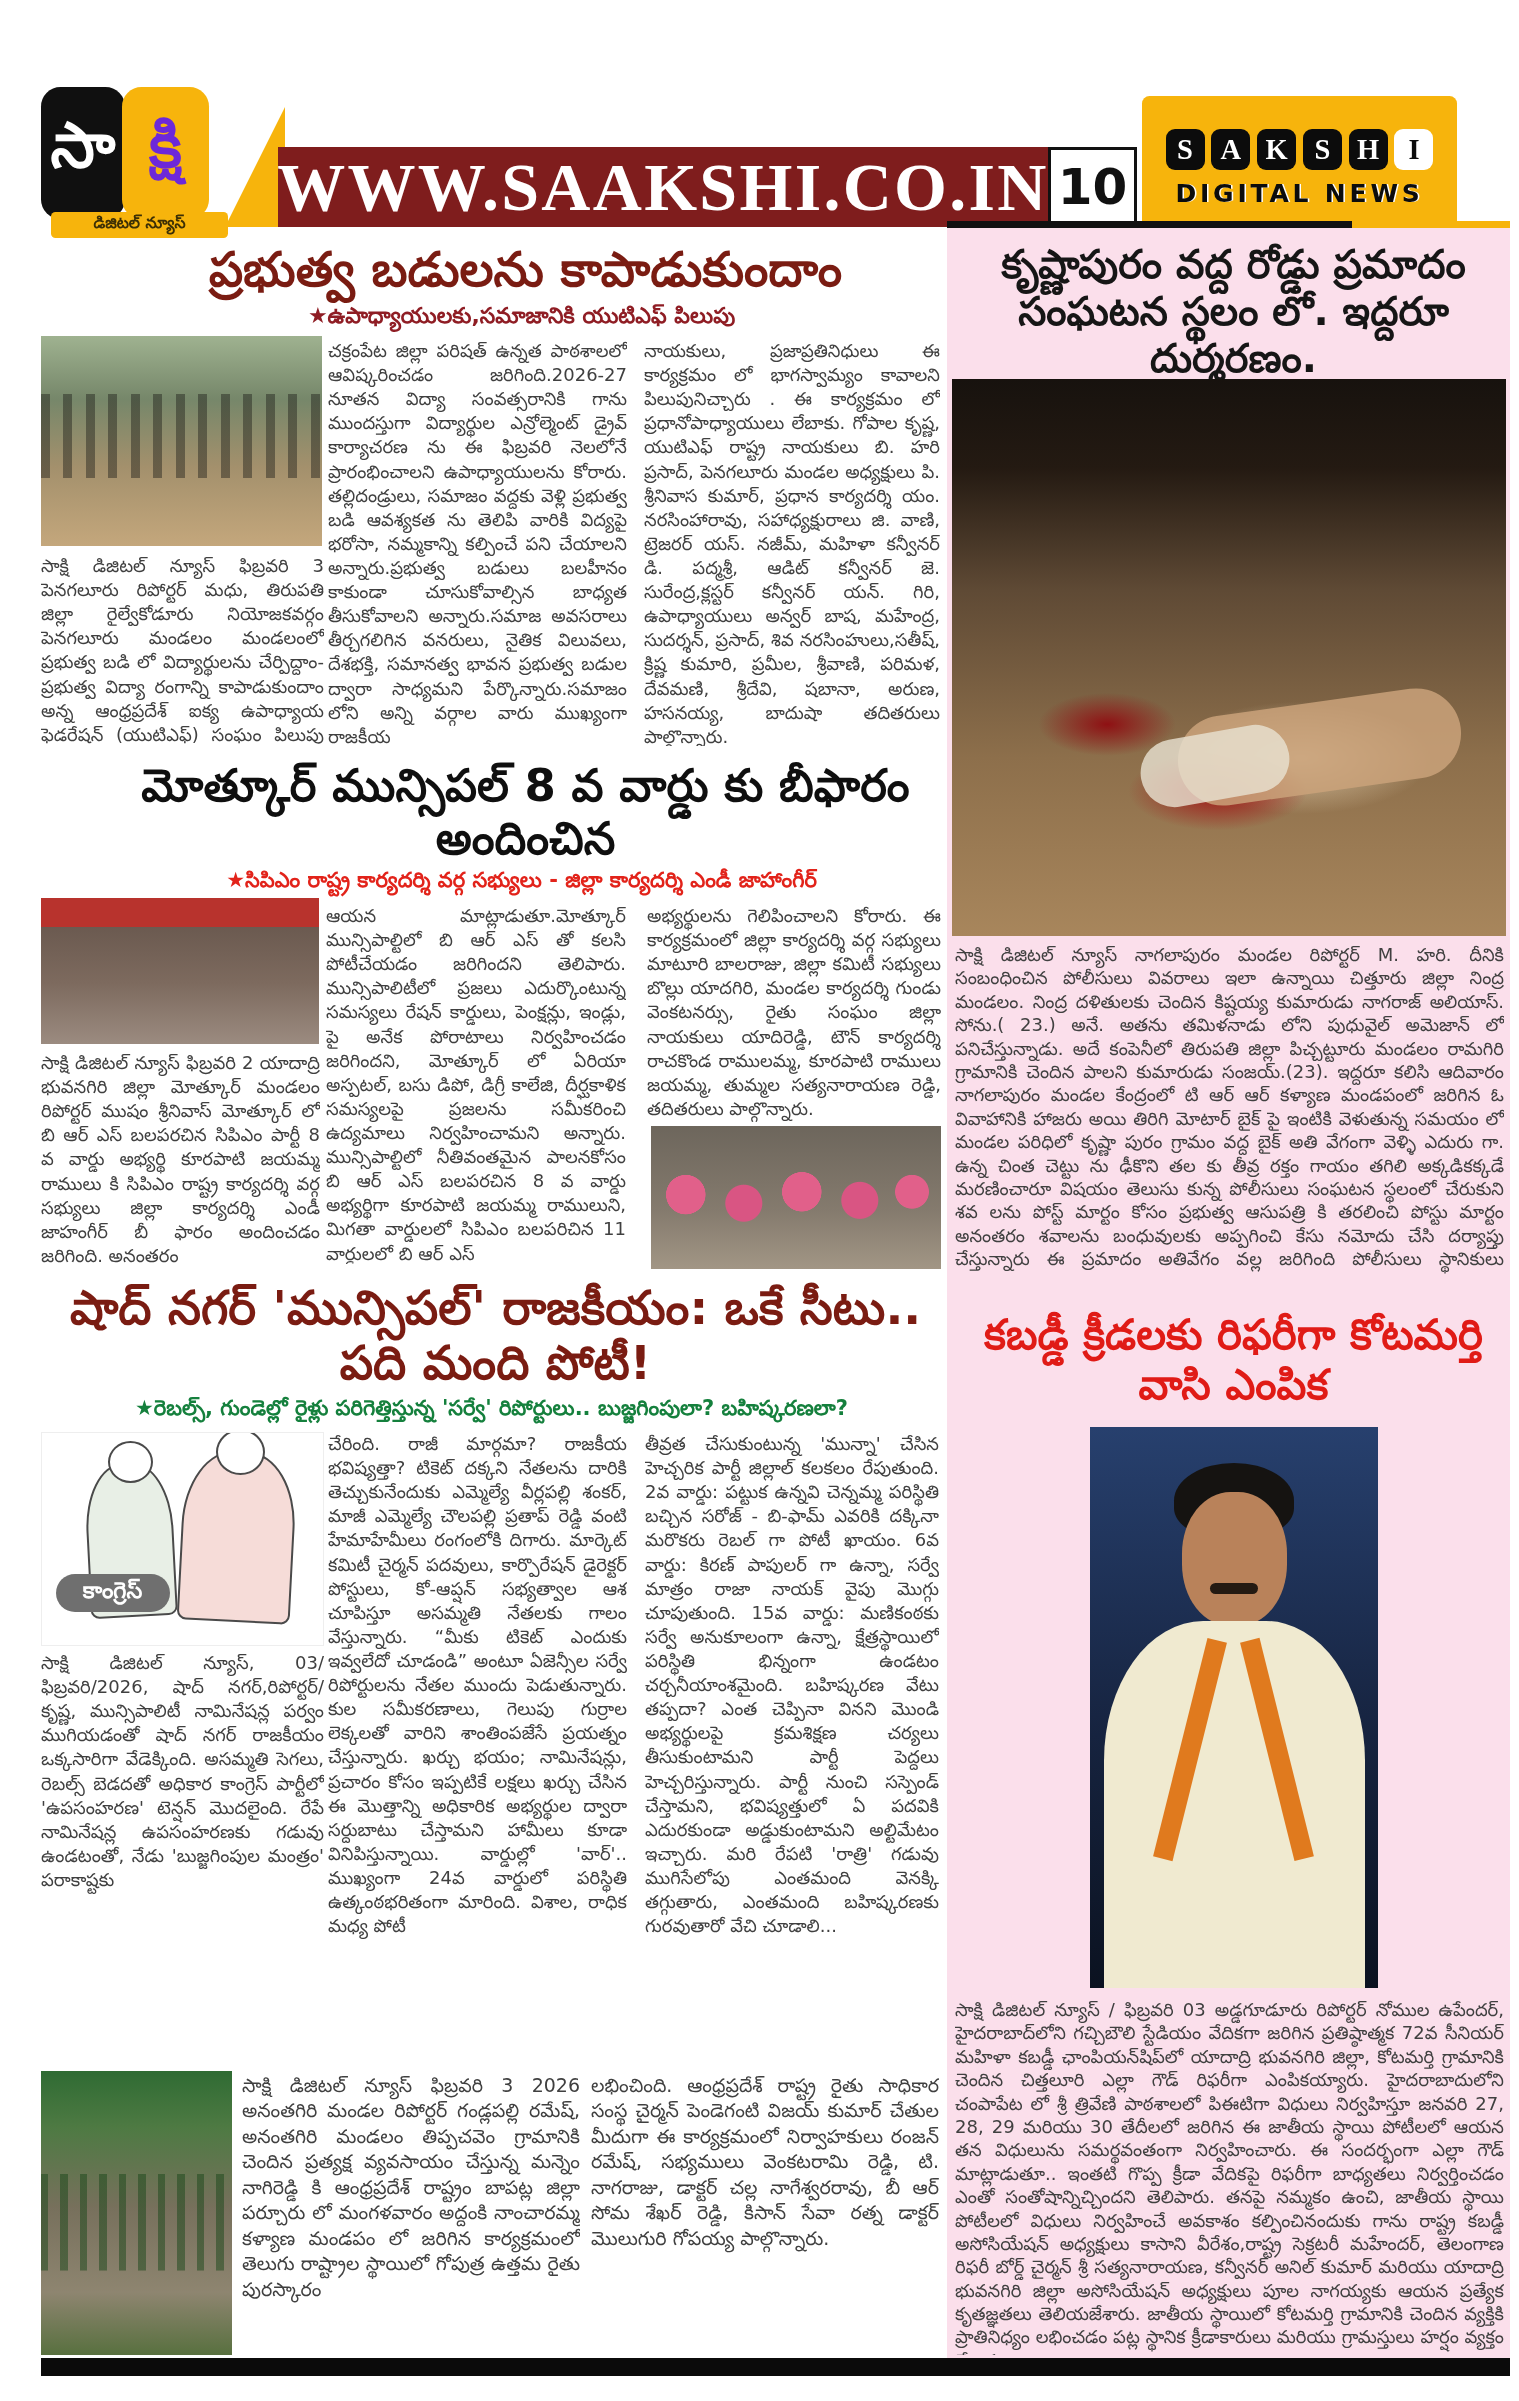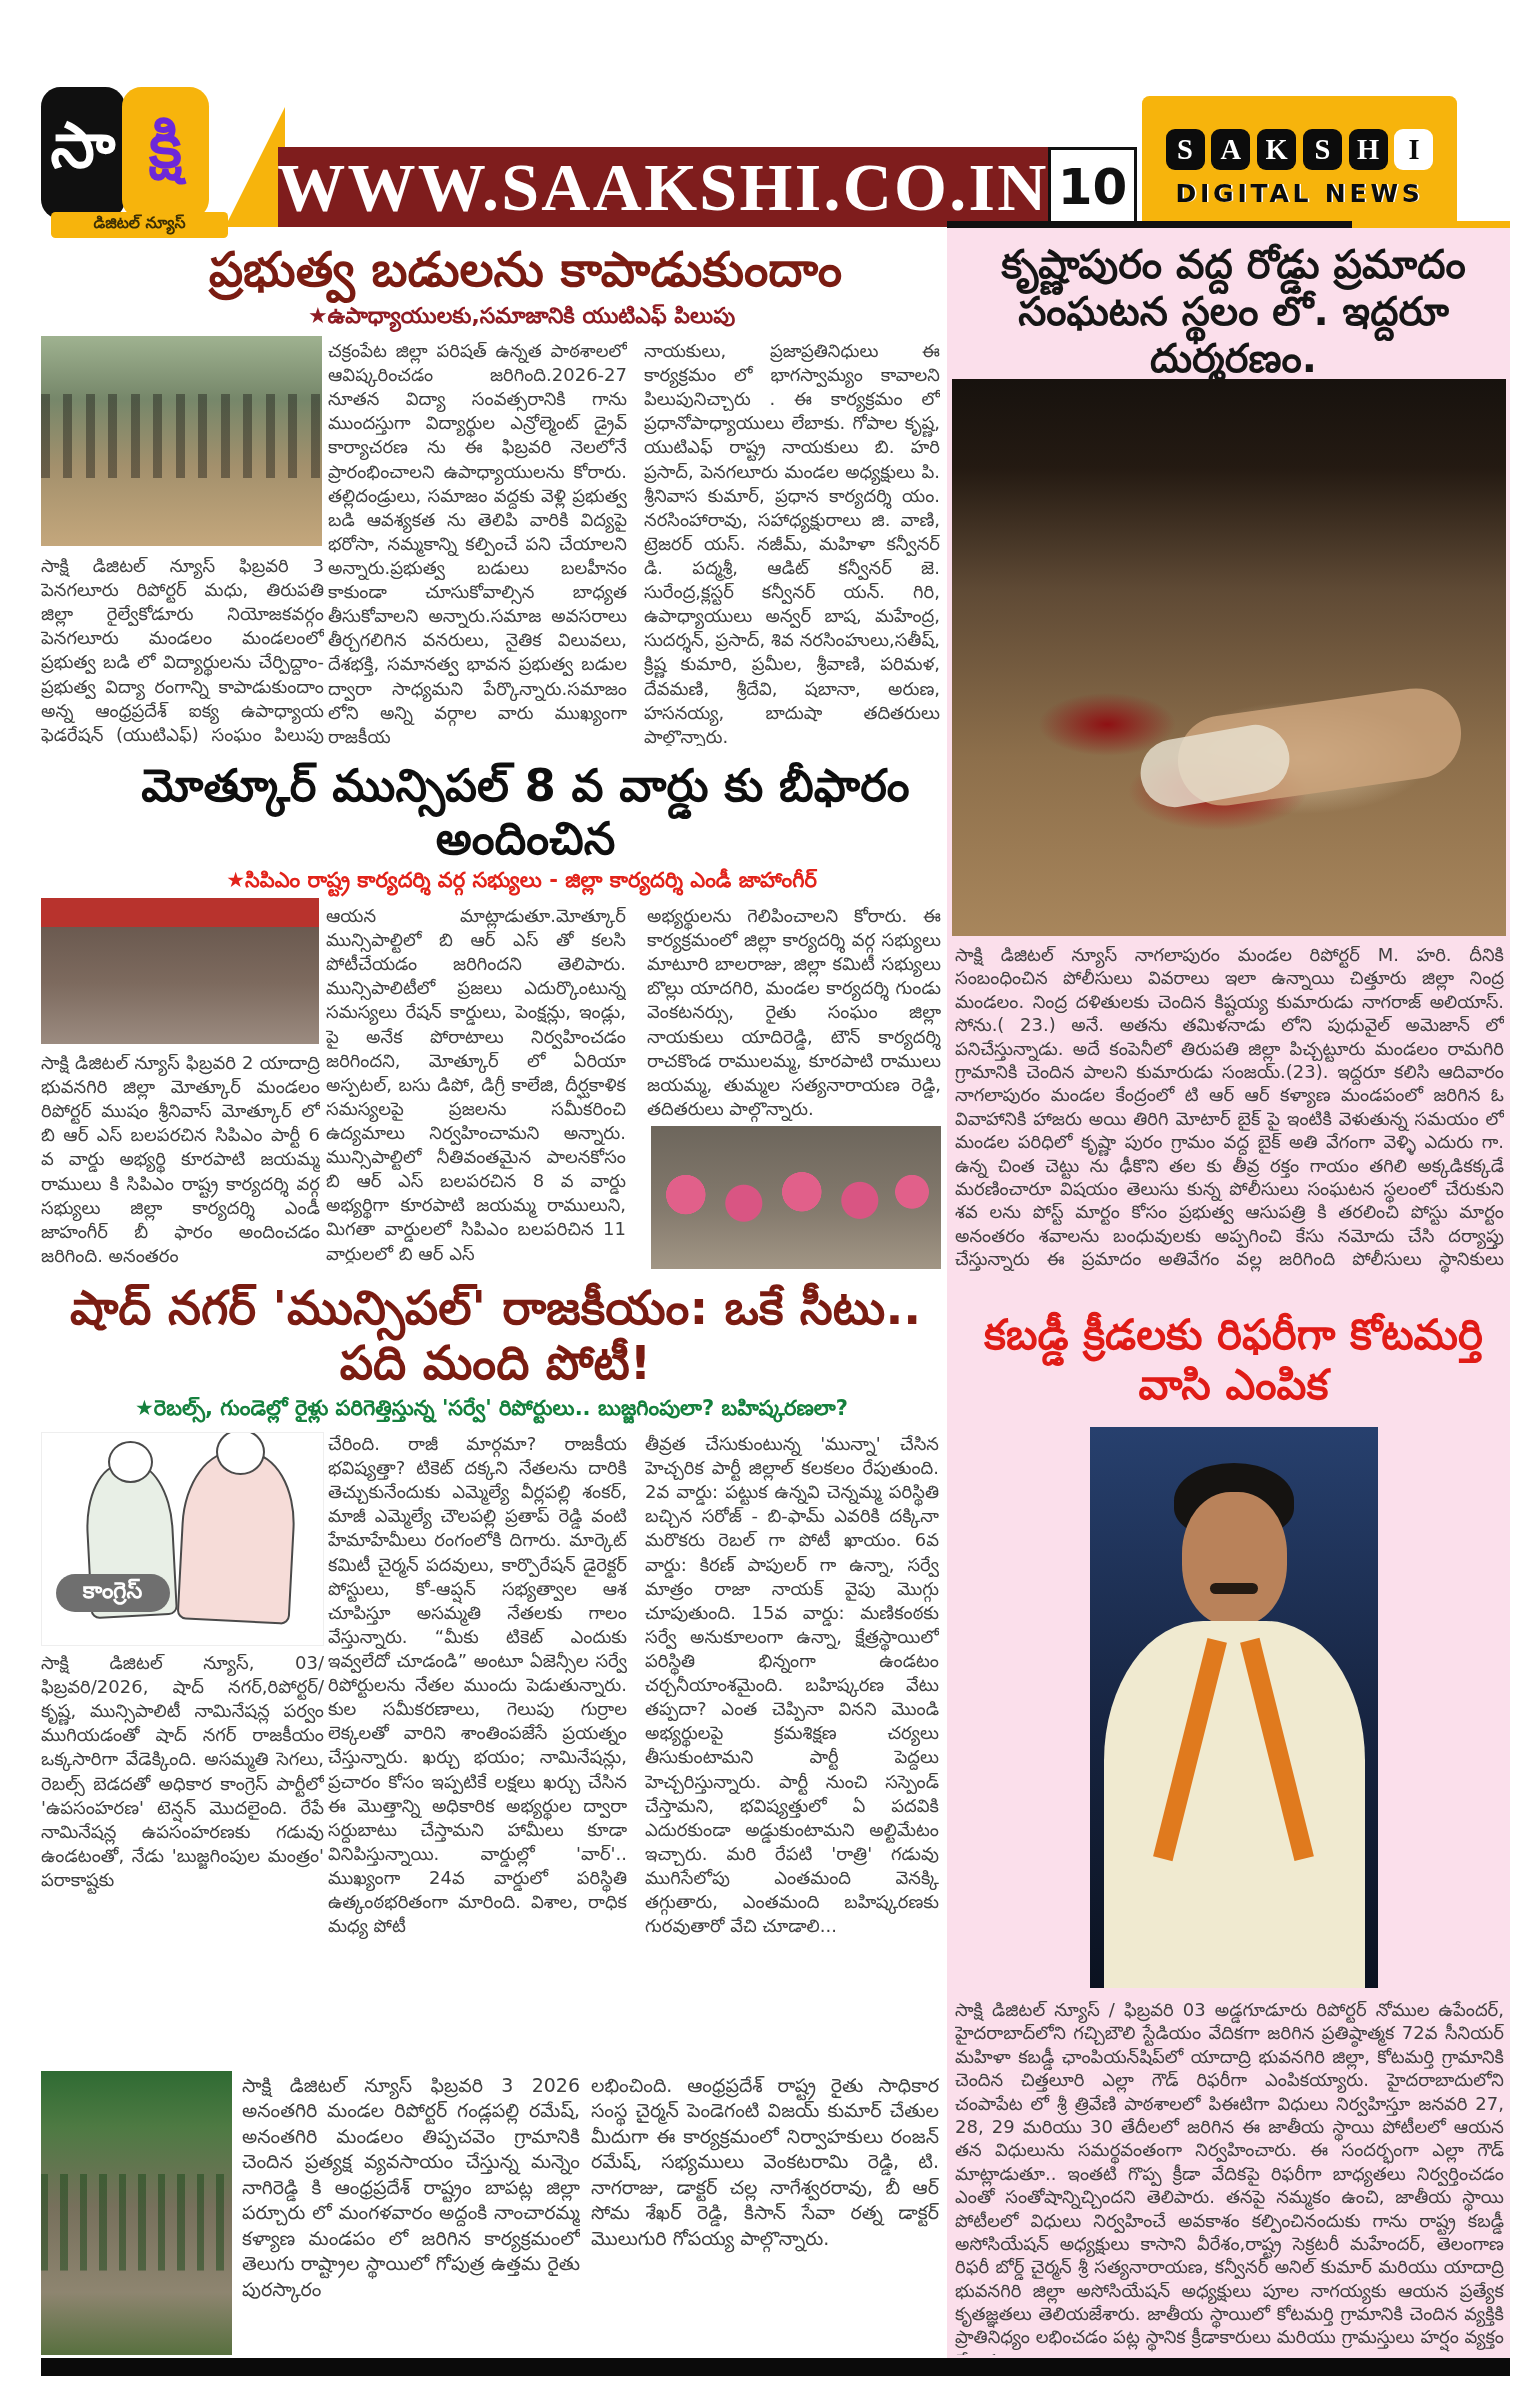--- a/index.html
+++ b/index.html
@@ -117,21 +117,21 @@
   <div class="col" style="left:41px;top:554px;width:283px;height:192px;">సాక్షి డిజిటల్ న్యూస్ ఫిబ్రవరి 3 పెనగలూరు రిపోర్టర్ మధు, తిరుపతి జిల్లా రైల్వేకోడూరు నియోజకవర్గం పెనగలూరు మండలం మండలంలో ప్రభుత్వ బడి లో విద్యార్థులను చేర్పిద్దాం- ప్రభుత్వ విద్యా రంగాన్ని కాపాడుకుందాం అన్న ఆంధ్రప్రదేశ్ ఐక్య ఉపాధ్యాయ ఫెడరేషన్ (యుటిఎఫ్) సంఘం పిలుపు మేరకు ఉపాధ్యాయులను కార్యోన్ముఖులను చేయుటకు కరపత్రాలు, పోస్టర్స్ ను పెనగలూరు మండలం</div>
   <div class="col" style="left:328px;top:339px;width:299px;height:407px;">చక్రంపేట జిల్లా పరిషత్ ఉన్నత పాఠశాలలో ఆవిష్కరించడం జరిగింది.2026-27 నూతన విద్యా సంవత్సరానికి గాను ముందస్తుగా విద్యార్థుల ఎన్రోల్మెంట్ డ్రైవ్ కార్యాచరణ ను ఈ ఫిబ్రవరి నెలలోనే ప్రారంభించాలని ఉపాధ్యాయులను కోరారు. తల్లిదండ్రులు, సమాజం వద్దకు వెళ్లి ప్రభుత్వ బడి ఆవశ్యకత ను తెలిపి వారికి విద్యపై భరోసా, నమ్మకాన్ని కల్పించే పని చేయాలని అన్నారు.ప్రభుత్వ బడులు బలహీనం కాకుండా చూసుకోవాల్సిన బాధ్యత తీసుకోవాలని అన్నారు.సమాజ అవసరాలు తీర్చగలిగిన వనరులు, నైతిక విలువలు, దేశభక్తి, సమానత్వ భావన ప్రభుత్వ బడుల ద్వారా సాధ్యమని పేర్కొన్నారు.సమాజం లోని అన్ని వర్గాల వారు ముఖ్యంగా రాజకీయ</div>
   <div class="col" style="left:644px;top:339px;width:296px;height:407px;">నాయకులు, ప్రజాప్రతినిధులు ఈ కార్యక్రమం లో భాగస్వామ్యం కావాలని పిలుపునిచ్చారు . ఈ కార్యక్రమం లో ప్రధానోపాధ్యాయులు లేబాకు. గోపాల కృష్ణ, యుటిఎఫ్ రాష్ట్ర నాయకులు బి. హరి ప్రసాద్, పెనగలూరు మండల అధ్యక్షులు పి. శ్రీనివాస కుమార్, ప్రధాన కార్యదర్శి యం. నరసింహారావు, సహాధ్యక్షురాలు జి. వాణి, ట్రెజరర్ యస్. నజీమ్, మహిళా కన్వీనర్ డి. పద్మశ్రీ, ఆడిట్ కన్వీనర్ జె. సురేంద్ర,క్లస్టర్ కన్వీనర్ యన్. గిరి, ఉపాధ్యాయులు అన్వర్ బాష, మహేంద్ర, సుదర్శన్, ప్రసాద్, శివ నరసింహులు,సతీష్, క్రిష్ణ కుమారి, ప్రమీల, శ్రీవాణి, పరిమళ, దేవమణి, శ్రీదేవి, షబానా, అరుణ, హసనయ్య, బాదుషా తదితరులు పాల్గొన్నారు.</div>
 
   <h1 class="hl" style="left:105px;top:755px;width:833px;font-size:45px;color:#0f0f0f;">మోత్కూర్ మున్సిపల్ 8 వ వార్డు కు బీఫారం అందించిన</h1>
   <p class="sub" style="left:105px;top:868px;width:833px;color:#e2231a;font-size:21px;">★సిపిఎం రాష్ట్ర కార్యదర్శి వర్గ సభ్యులు - జిల్లా కార్యదర్శి ఎండీ జాహాంగీర్</p>
 
   <div class="photo" style="left:41px;top:898px;width:278px;height:146px;
               background:linear-gradient(180deg,#b8332d 0%,#b8332d 20%,#6b5a50 20%,#7d6a5e 58%,#9b8b80 100%);"></div>
 
-  <div class="col" style="left:41px;top:1051px;width:279px;height:215px;">సాక్షి డిజిటల్ న్యూస్ ఫిబ్రవరి 2 యాదాద్రి భువనగిరి జిల్లా మోత్కూర్ మండలం రిపోర్టర్ ముషం శ్రీనివాస్ మోత్కూర్ లో బి ఆర్ ఎస్ బలపరచిన సిపిఎం పార్టీ 6 వ వార్డు అభ్యర్థి కూరపాటి జయమ్మ రాములు కి సిపిఎం రాష్ట్ర కార్యదర్శి వర్గ సభ్యులు జిల్లా కార్యదర్శి ఎండీ జాహంగీర్ బీ ఫారం అందించడం జరిగింది. అనంతరం</div>
+  <div class="col" style="left:41px;top:1051px;width:279px;height:215px;">సాక్షి డిజిటల్ న్యూస్ ఫిబ్రవరి 2 యాదాద్రి భువనగిరి జిల్లా మోత్కూర్ మండలం రిపోర్టర్ ముషం శ్రీనివాస్ మోత్కూర్ లో బి ఆర్ ఎస్ బలపరచిన సిపిఎం పార్టీ 8 వ వార్డు అభ్యర్థి కూరపాటి జయమ్మ రాములు కి సిపిఎం రాష్ట్ర కార్యదర్శి వర్గ సభ్యులు జిల్లా కార్యదర్శి ఎండీ జాహంగీర్ బీ ఫారం అందించడం జరిగింది. అనంతరం</div>
   <div class="col" style="left:326px;top:904px;width:300px;height:360px;">ఆయన మాట్లాడుతూ.మోత్కూర్ మున్సిపాల్టిలో బి ఆర్ ఎస్ తో కలసి పోటీచేయడం జరిగిందని తెలిపారు. మున్సిపాలిటీలో ప్రజలు ఎదుర్కొంటున్న సమస్యలు రేషన్ కార్డులు, పెంక్షన్లు, ఇండ్లు, పై అనేక పోరాటాలు నిర్వహించడం జరిగిందని, మోత్కూర్ లో ఏరియా అస్పటల్, బసు డిపో, డిగ్రీ కాలేజి, దీర్ఘకాళిక సమస్యలపై ప్రజలను సమీకరించి ఉద్యమాలు నిర్వహించామని అన్నారు. మున్సిపాల్టిలో నీతివంతమైన పాలనకోసం బి ఆర్ ఎస్ బలపరచిన 8 వ వార్డు అభ్యర్థిగా కూరపాటి జయమ్మ రాములుని, మిగతా వార్డులలో సిపిఎం బలపరిచిన 11 వార్డులలో బి ఆర్ ఎస్</div>
   <div class="col" style="left:647px;top:904px;width:294px;height:218px;">అభ్యర్థులను గెలిపించాలని కోరారు. ఈ కార్యక్రమంలో జిల్లా కార్యదర్శి వర్గ సభ్యులు మాటూరి బాలరాజు, జిల్లా కమిటీ సభ్యులు బొల్లు యాదగిరి, మండల కార్యదర్శి గుండు వెంకటనర్సు, రైతు సంఘం జిల్లా నాయకులు యాదిరెడ్డి, టౌన్ కార్యదర్శి రాచకొండ రాములమ్మ, కూరపాటి రాములు జయమ్మ, తుమ్మల సత్యనారాయణ రెడ్డి, తదితరులు పాల్గొన్నారు.</div>
 
   <div class="photo" style="left:651px;top:1126px;width:290px;height:143px;
               background-image:
                 radial-gradient(circle at 12% 48%, #e1608a 0 19.5px, rgba(0,0,0,0) 20px),
                 radial-gradient(circle at 32% 54%, #d95583 0 18px, rgba(0,0,0,0) 19px),
                 radial-gradient(circle at 52% 46%, #e1608a 0 19.5px, rgba(0,0,0,0) 20px),
                 radial-gradient(circle at 72% 52%, #d95583 0 18px, rgba(0,0,0,0) 19px),
                 radial-gradient(circle at 90% 46%, #e1608a 0 16.5px, rgba(0,0,0,0) 17.3px),

